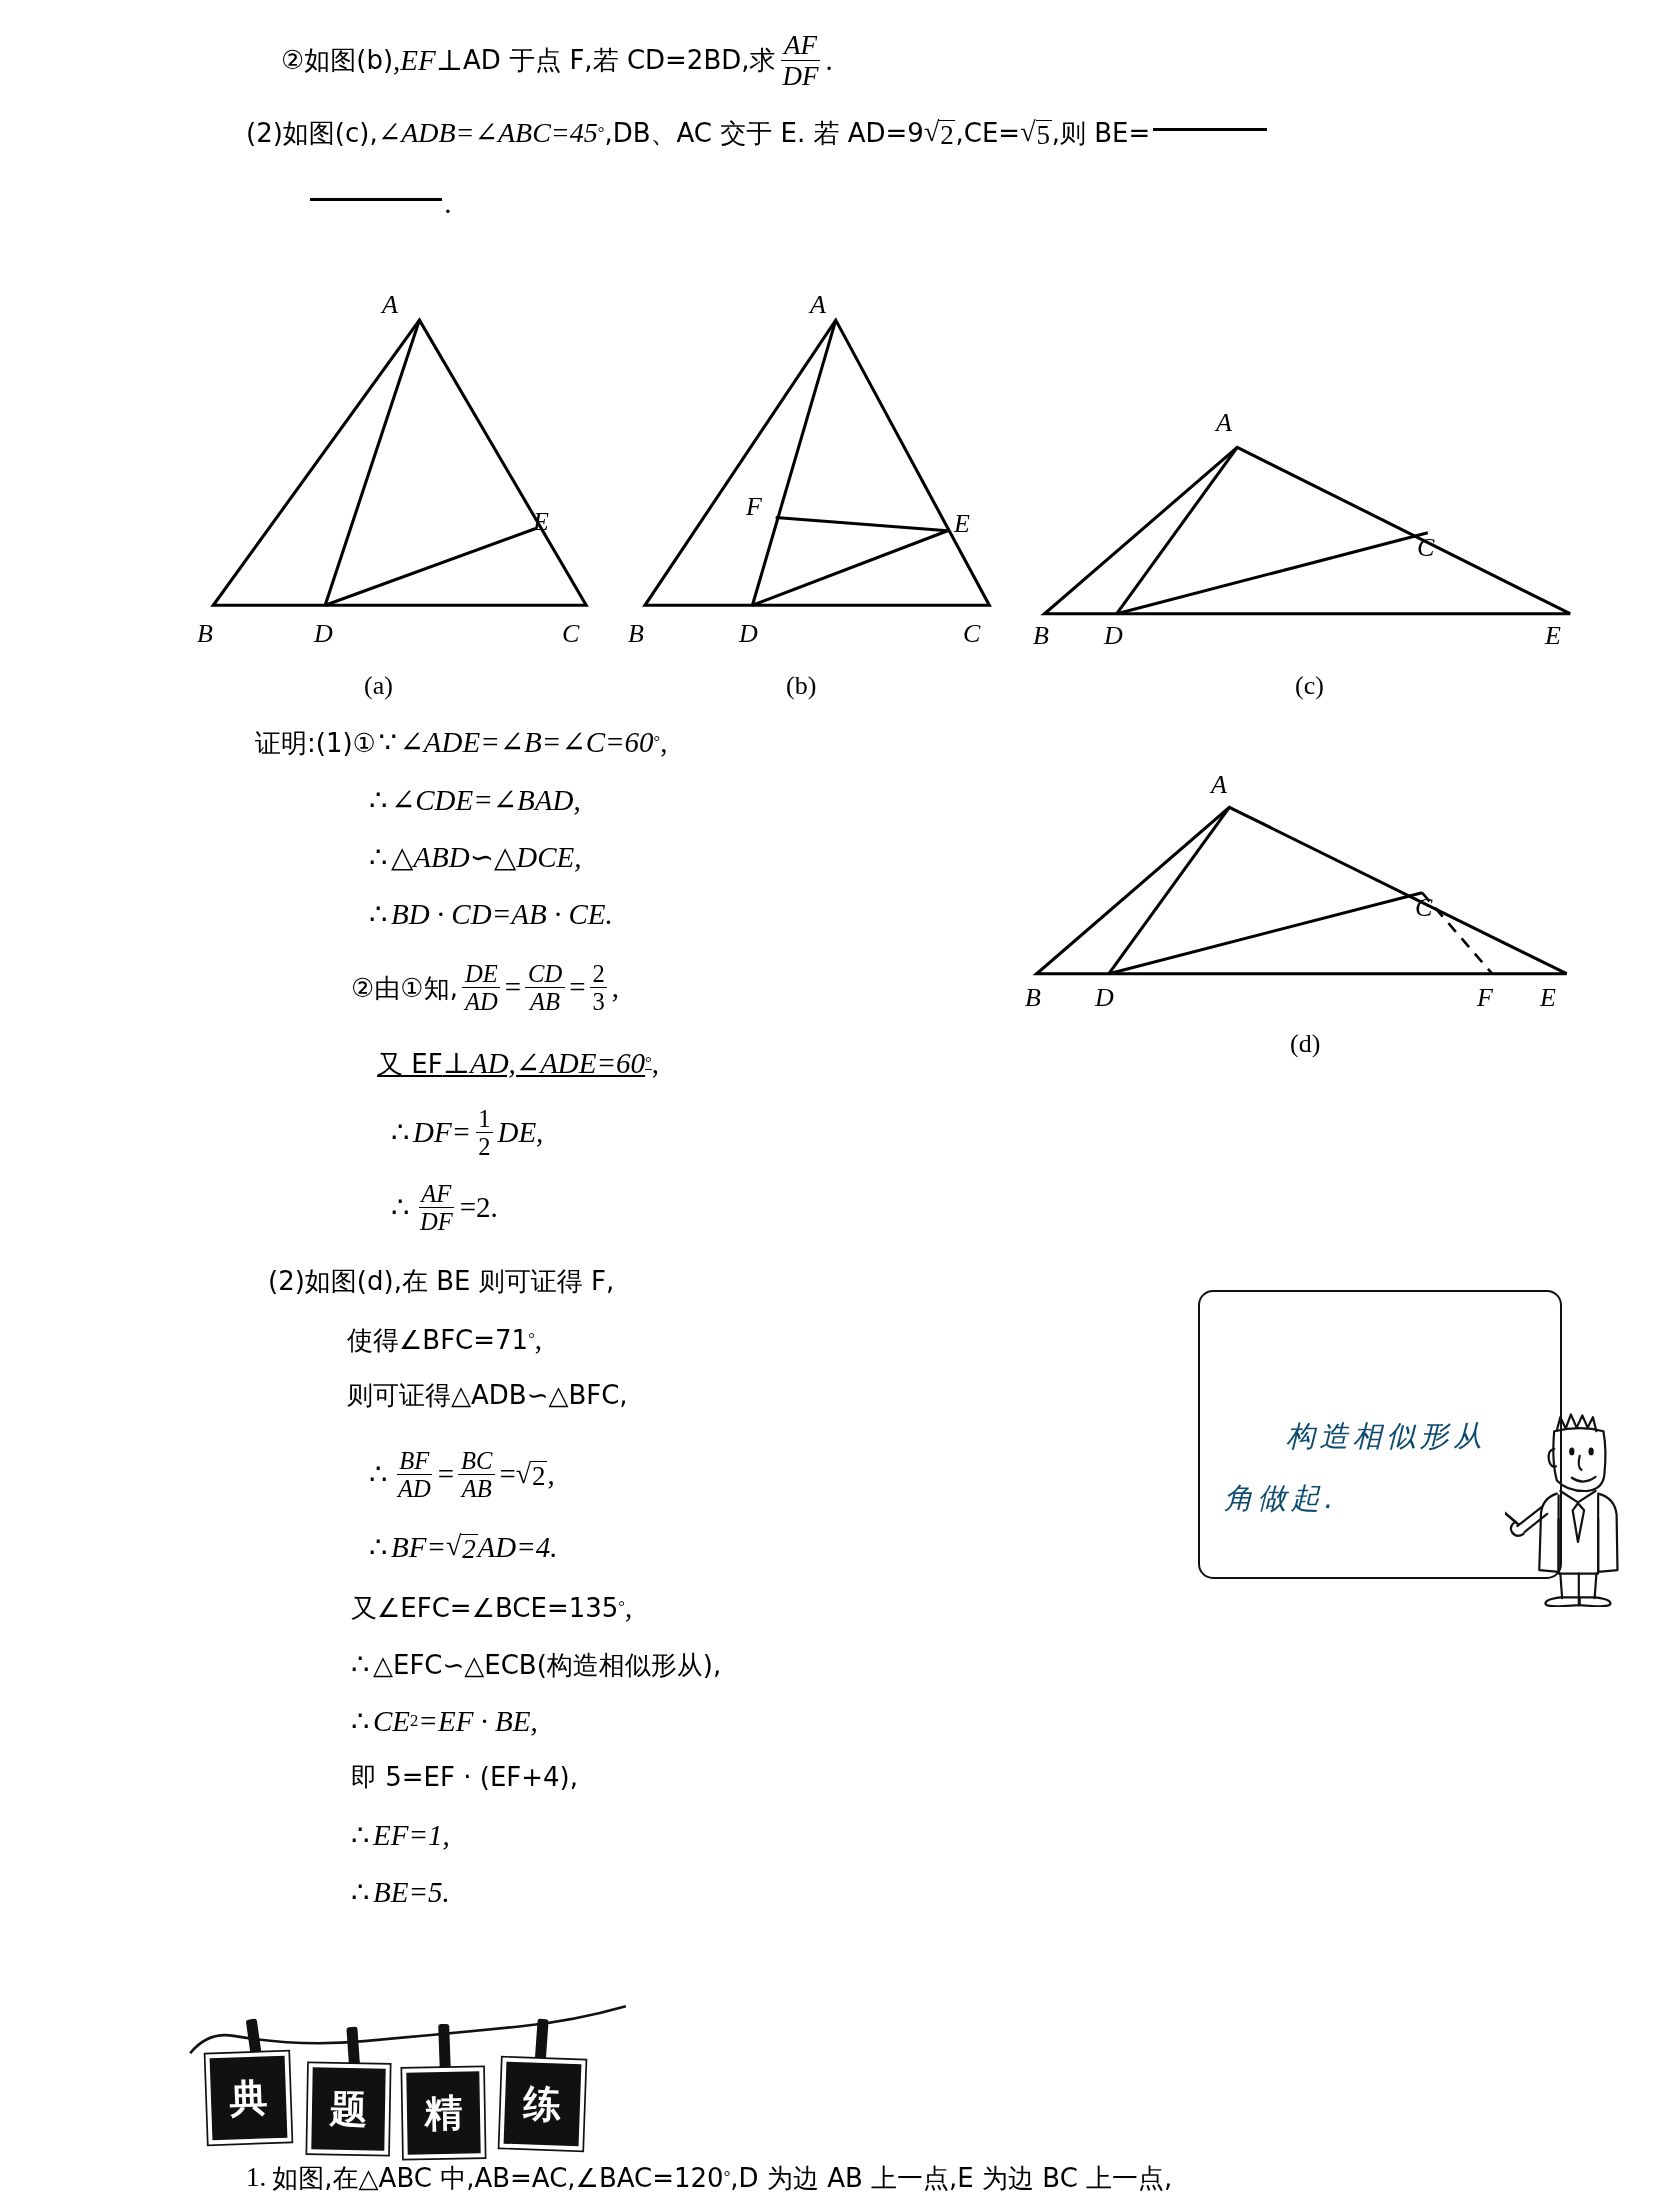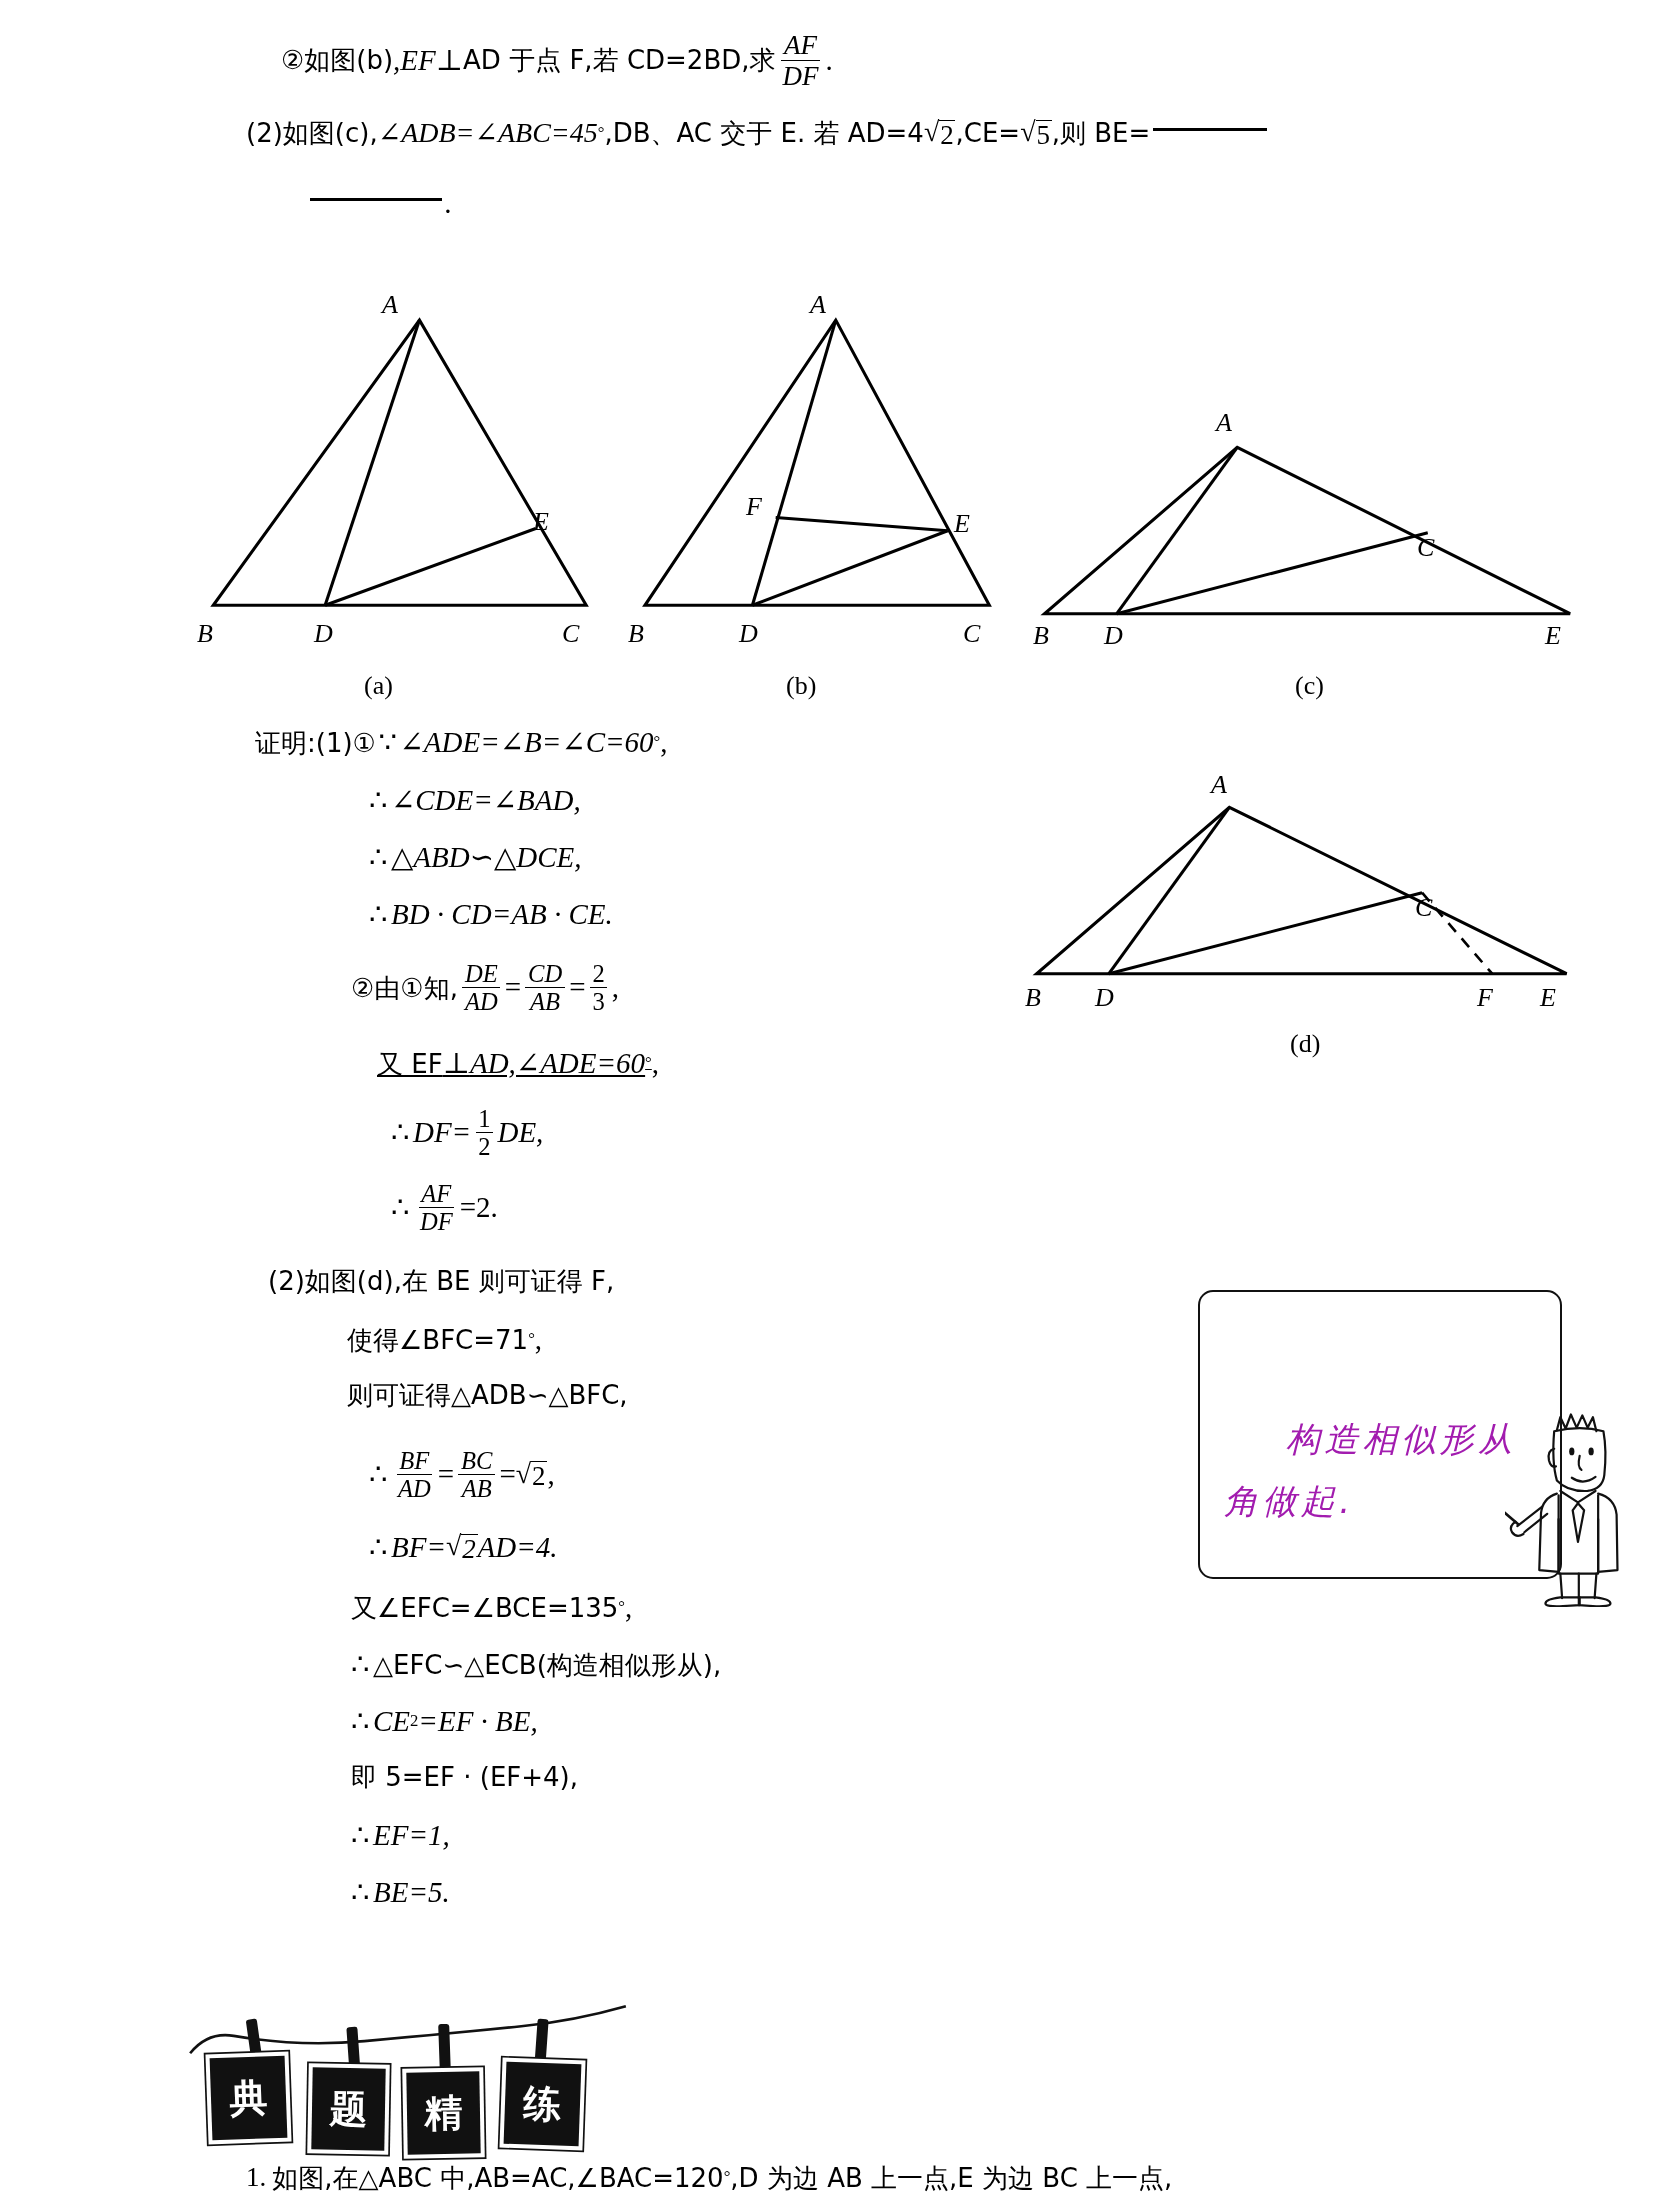--- a/index.html
+++ b/index.html
@@ -76,24 +76,24 @@
   
   .bubble {
     position:absolute;
     border:2.2px solid #111;
     border-radius:15px;
     background:#fff;
   }
   .bubble-text {
     position:absolute;
     font-family:"DejaVu Sans","Liberation Sans",sans-serif;
-    font-size:34px;
+    font-size:29px;
     font-style:italic;
     letter-spacing:4.4px;
-    color:#a21caf;
+    color:#0c4a6e;
   }
 
   
   .card {
     position:absolute;
     background:#111;
     color:#fff;
     font-family:"DejaVu Sans","Liberation Sans",sans-serif;
     font-weight:bold;
     font-size:38px;
@@ -126,21 +126,21 @@
       <span class="den it">DF</span>
     </span>
     <span>.</span>
   </div>
 
   <div class="abs mathline" style="left:246px; top:118px; font-size:28px;">
     <span class="cjk">(2)</span>
     <span class="cjk">如图(c),</span>
     <span class="it">∠ADB=∠ABC=45</span>
     <span class="deg">°</span>
-    <span class="cjk">,DB、AC 交于 E. 若 AD=4</span>
+    <span class="cjk">,DB、AC 交于 E. 若 AD=9</span>
     <span class="rad">
       <span class="sign">√</span>
       <span class="body">2</span>
     </span>
     <span class="cjk">,CE=</span>
     <span class="rad">
       <span class="sign">√</span>
       <span class="body">5</span>
     </span>
     <span class="cjk">,则 BE=</span>

